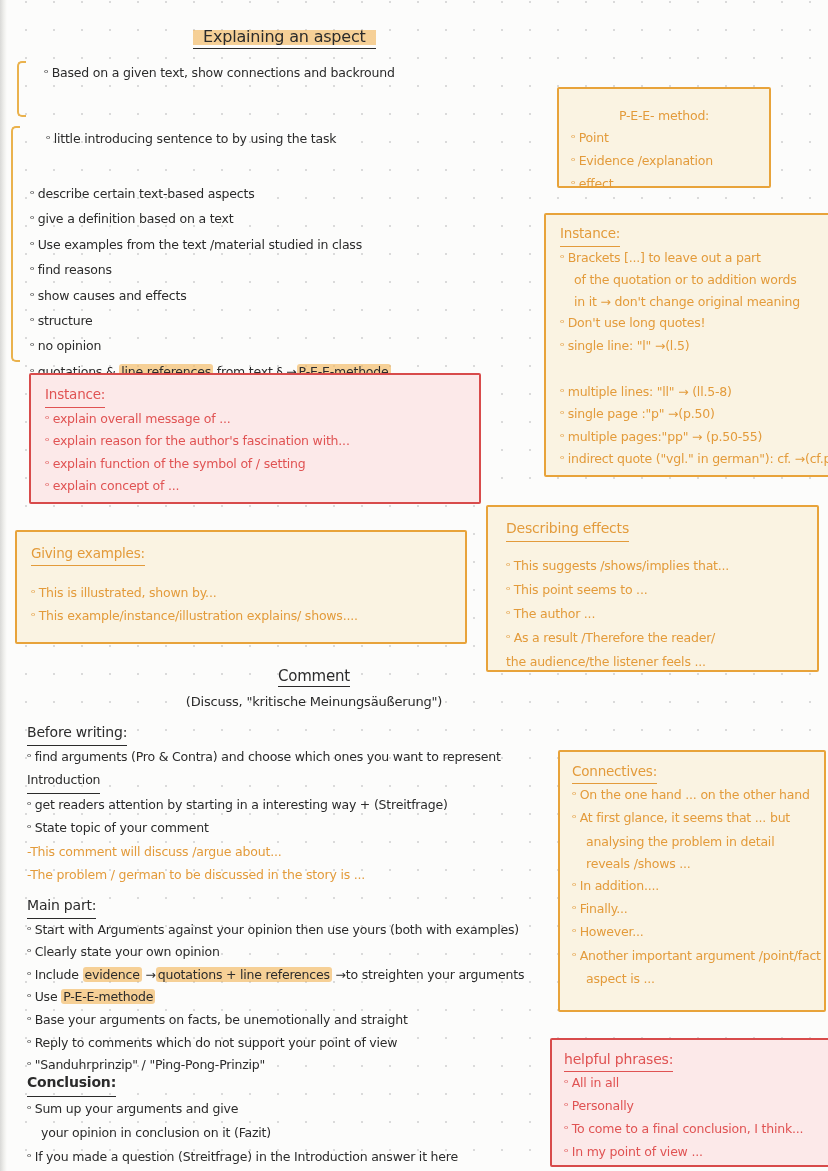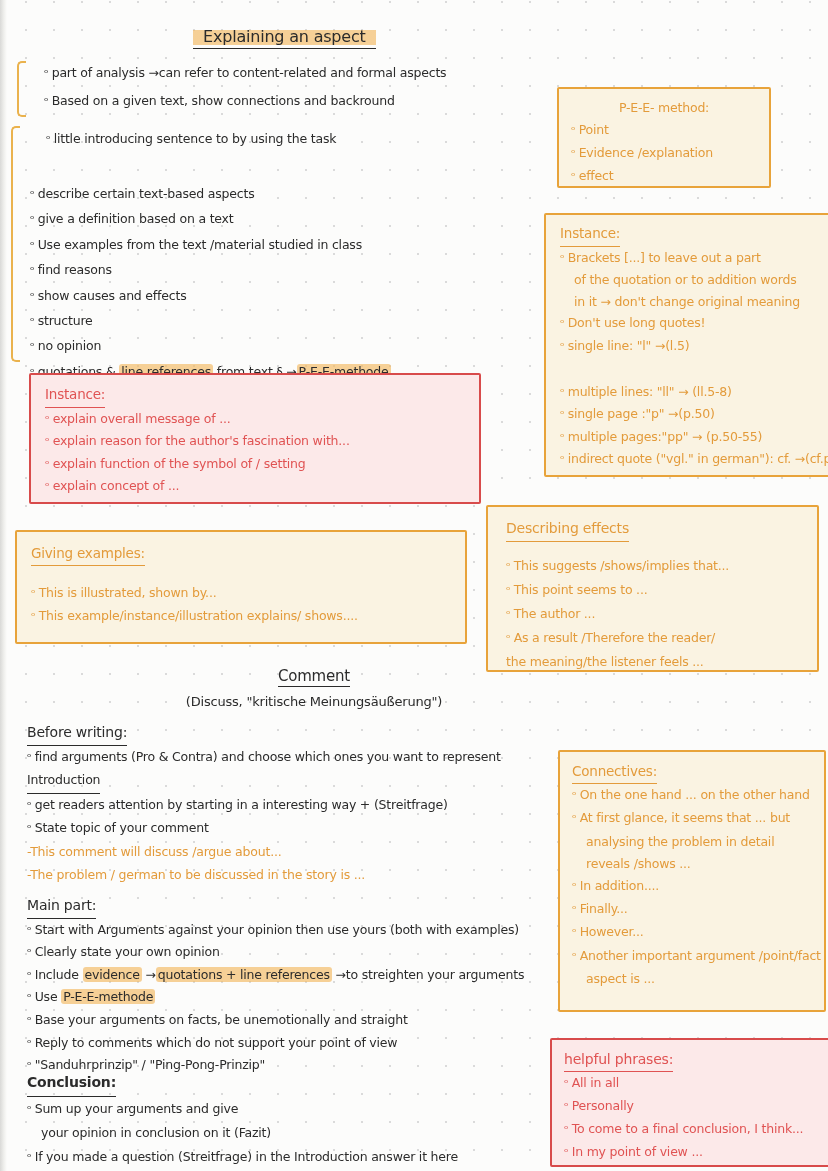--- a/index.html
+++ b/index.html
@@ -44,21 +44,20 @@
   <div class="edge abs"></div>
 
   <div class="abs" style="left:193px;top:27px;">
     <span class="title">Explaining an aspect</span>
   </div>
 
   <div class="bracket abs" style="left:17px;top:61px;height:56px;"></div>
   <div class="bracket abs" style="left:11px;top:126px;height:236px;"></div>
 
   <div class="abs" style="left:44px;top:59px;line-height:27px;">
-    <div class="ln li">part of analysis →can refer to content-related and formal aspects</div>
     <div class="ln li">Based on a given text, show connections and backround</div>
   </div>
   <div class="abs" style="left:46px;top:131px;">
     <div class="ln li">little introducing sentence to  by using the task</div>
   </div>
 
   <div class="abs" style="left:30px;top:182px;line-height:24.4px;">
     <div class="ln li">describe  certain text-based aspects</div>
     <div class="ln li">give a definition based on a text</div>
     <div class="ln li">Use examples from the text /material studied in class</div>
@@ -76,21 +75,21 @@
     <div class="ln li">explain function of the symbol of / setting</div>
     <div class="ln li">explain  concept of ...</div>
   </div>
 
   <div class="box abs" style="left:15px;top:530px;width:452px;height:114px;padding:10px 14px;line-height:22px;">
     <div class="ln"><span class="hd bx-title">Giving examples:</span></div>
     <div class="ln li" style="margin-top:16px;">This is  illustrated, shown  by...</div>
     <div class="ln li">This example/instance/illustration explains/ shows....</div>
   </div>
 
-  <div class="box abs" style="left:557px;top:87px;width:214px;height:101px;padding:8px 12px;line-height:22px;">
+  <div class="box abs" style="left:557px;top:87px;width:214px;height:101px;padding:16px 12px;line-height:22px;">
     <div class="ln center">P-E-E-  method:</div>
     <div class="ln li">Point</div>
     <div class="ln li">Evidence /explanation</div>
     <div class="ln li">effect</div>
   </div>
 
   <div class="box abs" style="left:544px;top:213px;width:296px;height:264px;padding:8px 6px 8px 14px;line-height:21.6px;">
     <div class="ln"><span class="hd bx-title">Instance:</span></div>
     <div class="ln li">Brackets [...] to leave out a part</div>
     <div class="ln cont">of the quotation or to addition words</div>
@@ -102,21 +101,21 @@
     <div class="ln li">multiple pages:"pp"  → (p.50-55)</div>
     <div class="ln li">indirect quote ("vgl." in german"): cf. →(cf.p)</div>
   </div>
 
   <div class="box abs" style="left:486px;top:505px;width:333px;height:167px;padding:10px 12px 10px 18px;line-height:23px;">
     <div class="ln" style="margin-bottom:12px;"><span class="hd" style="font-size:14px;">Describing effects</span></div>
     <div class="ln li">This  suggests /shows/implies  that...</div>
     <div class="ln li">This point seems to ...</div>
     <div class="ln li">The author ...</div>
     <div class="ln li">As a result /Therefore  the reader/</div>
-    <div class="ln">the  meaning/the  listener  feels ...</div>
+    <div class="ln">the  audience/the  listener  feels ...</div>
   </div>
 
   <div class="abs center" style="left:114px;top:667px;width:400px;">
     <span class="hd cmt-title">Comment</span>
     <div class="sub">(Discuss, "kritische Meinungsäußerung")</div>
   </div>
 
   <div class="abs" style="left:27px;top:721px;line-height:22.6px;">
     <div class="ln"><span class="hd" style="font-size:14px;">Before  writing:</span></div>
     <div class="ln li">find arguments (Pro &amp; Contra) and choose  which ones you want  to represent</div>

